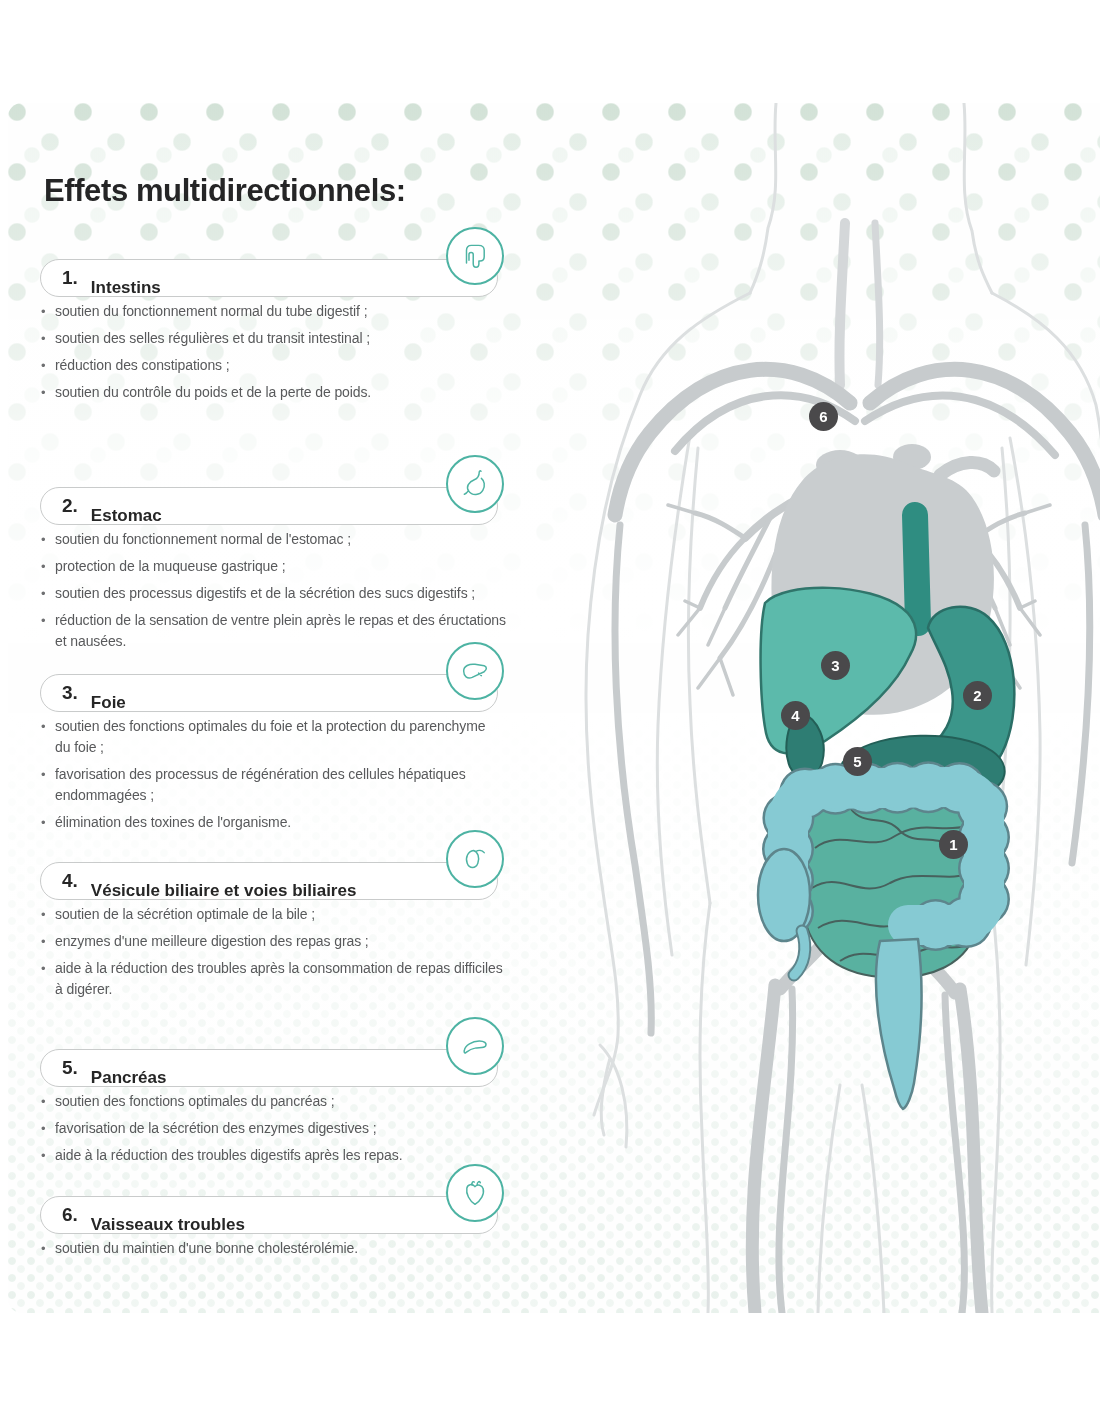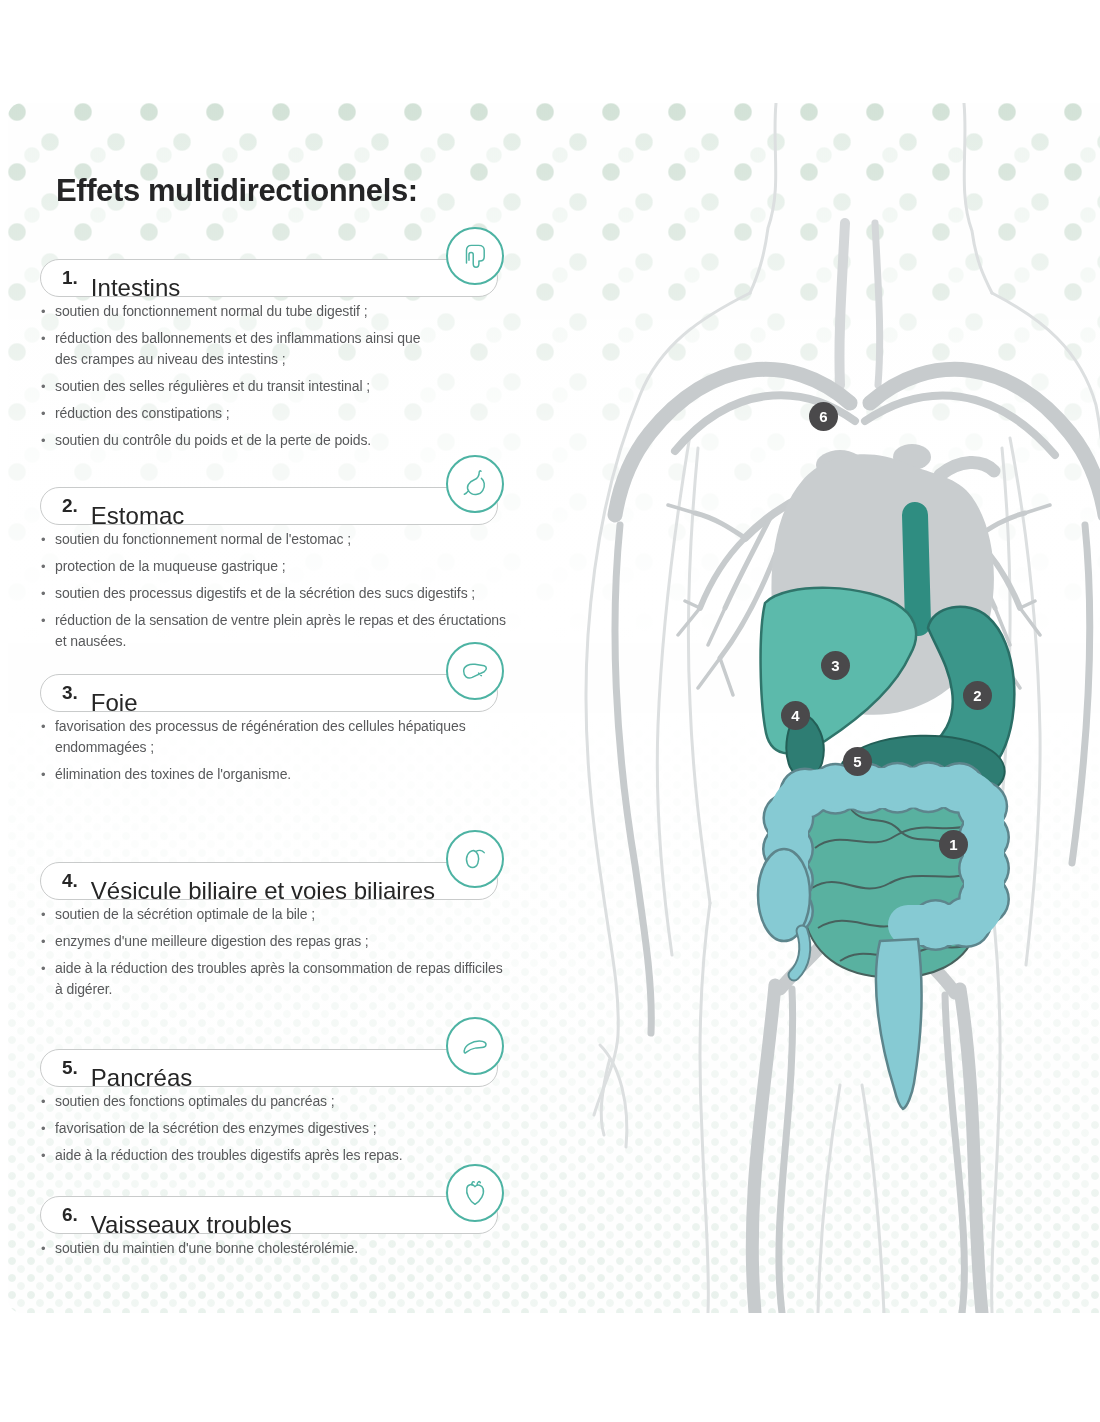--- a/index.html
+++ b/index.html
@@ -25,33 +25,33 @@
   .dots-bottom{
     position:absolute;left:0;bottom:0;right:0;height:600px;pointer-events:none;
     background:
       linear-gradient(0deg, rgba(255,255,255,0) 0%, rgba(255,255,255,0.6) 55%, #ffffff 100%),
       radial-gradient(circle at 4px 4px, rgba(158,198,174,0.22) 3.4px, rgba(158,198,174,0) 4.4px) 0 0 / 19px 17px,
       radial-gradient(circle at 4px 4px, rgba(158,198,174,0.14) 3.4px, rgba(158,198,174,0) 4.4px) 9px 8px / 19px 17px;
   }
   .anatomy{position:absolute;left:532px;top:0;width:568px;height:1210px;z-index:1;}
   .content{position:absolute;left:32px;top:0;width:470px;z-index:2;}
   .title{
-    position:absolute;left:16px;top:70px;margin:0;
+    position:absolute;left:4px;top:70px;margin:0;
     font-size:31px;font-weight:800;letter-spacing:-0.4px;color:#252526;
   }
   .sec{position:absolute;left:0;width:458px;}
   .sec-1{top:156px}.sec-2{top:384px}.sec-3{top:571px}.sec-4{top:759px}.sec-5{top:946px}.sec-6{top:1093px}
   .header-row{position:relative;height:38px;}
   .pill{
     display:flex;align-items:center;height:38px;box-sizing:border-box;
     border:1px solid #c9cbcb;border-radius:19px;background:#ffffff;
     padding:0 60px 0 21px;
   }
   .pill .num{font-size:19px;font-weight:700;color:#262626;margin-right:13px;white-space:pre;}
-  .pill .hd{font-size:24px;font-weight:400;color:#262626;white-space:pre;margin-top:20px;}
+  .pill .hd{font-size:17px;font-weight:700;color:#262626;white-space:pre;margin-top:20px;}
   .icon-circle{
     position:absolute;top:-32px;right:-6px;width:58px;height:58px;box-sizing:border-box;
     border-radius:50%;background:#ffffff;border:2.5px solid #4db3a3;
     display:flex;align-items:center;justify-content:center;z-index:2;
   }
   .icon-circle svg{width:34px;height:34px;stroke:#4db3a3;fill:none;stroke-width:2.1;stroke-linecap:round;stroke-linejoin:round;}
   ul.bullets{list-style:none;margin:4px 0 0;padding:0;}
   ul.bullets li{
     position:relative;padding-left:15px;margin-bottom:6px;
     font-size:14px;line-height:21px;color:#58595b;letter-spacing:-0.1px;white-space:pre;
@@ -178,22 +178,20 @@
           <span class="hd">Intestins</span>
         </div>
         <div class="icon-circle">
           <svg viewBox="0 0 48 48">
               <path d="M12,34 L12,16 Q12,9 19,9 L29,9 Q37,9 37,16 L37,25 Q37,31 31,31 L29.5,31 L29.5,35 Q29.5,40 25.5,40 Q21.5,40 21.5,35 L21.5,22 Q21.5,19 18.5,19 Q15.5,19 15.5,22 L15.5,30"></path>
             </svg>
         </div>
       </div>
       <ul class="bullets">
           <li>soutien du fonctionnement normal du tube digestif ;</li>
-          <li>réduction des ballonnements et des inflammations ainsi que
-des crampes au niveau des intestins ;</li>
           <li>soutien des selles régulières et du transit intestinal ;</li>
           <li>réduction des constipations ;</li>
           <li>soutien du contrôle du poids et de la perte de poids.</li>
         </ul>
     </section>
 
     <section class="sec sec-2">
       <div class="header-row">
         <div class="pill">
           <span class="num">2.</span>
@@ -220,20 +218,22 @@
           <span class="num">3.</span>
           <span class="hd">Foie</span>
         </div>
         <div class="icon-circle">
           <svg viewBox="0 0 48 48">
               <path d="M8,24 C8,17 16,13.5 24,14.5 L37,16.5 C41,17.5 41,22 37,25 L20,33 C13,36 8,31 8,24 Z M29,27 L33,30.5"></path>
             </svg>
         </div>
       </div>
       <ul class="bullets">
+          <li>soutien des fonctions optimales du foie et la protection du parenchyme
+du foie ;</li>
           <li>favorisation des processus de régénération des cellules hépatiques
 endommagées ;</li>
           <li>élimination des toxines de l'organisme.</li>
         </ul>
     </section>
 
     <section class="sec sec-4">
       <div class="header-row">
         <div class="pill">
           <span class="num">4.</span>

